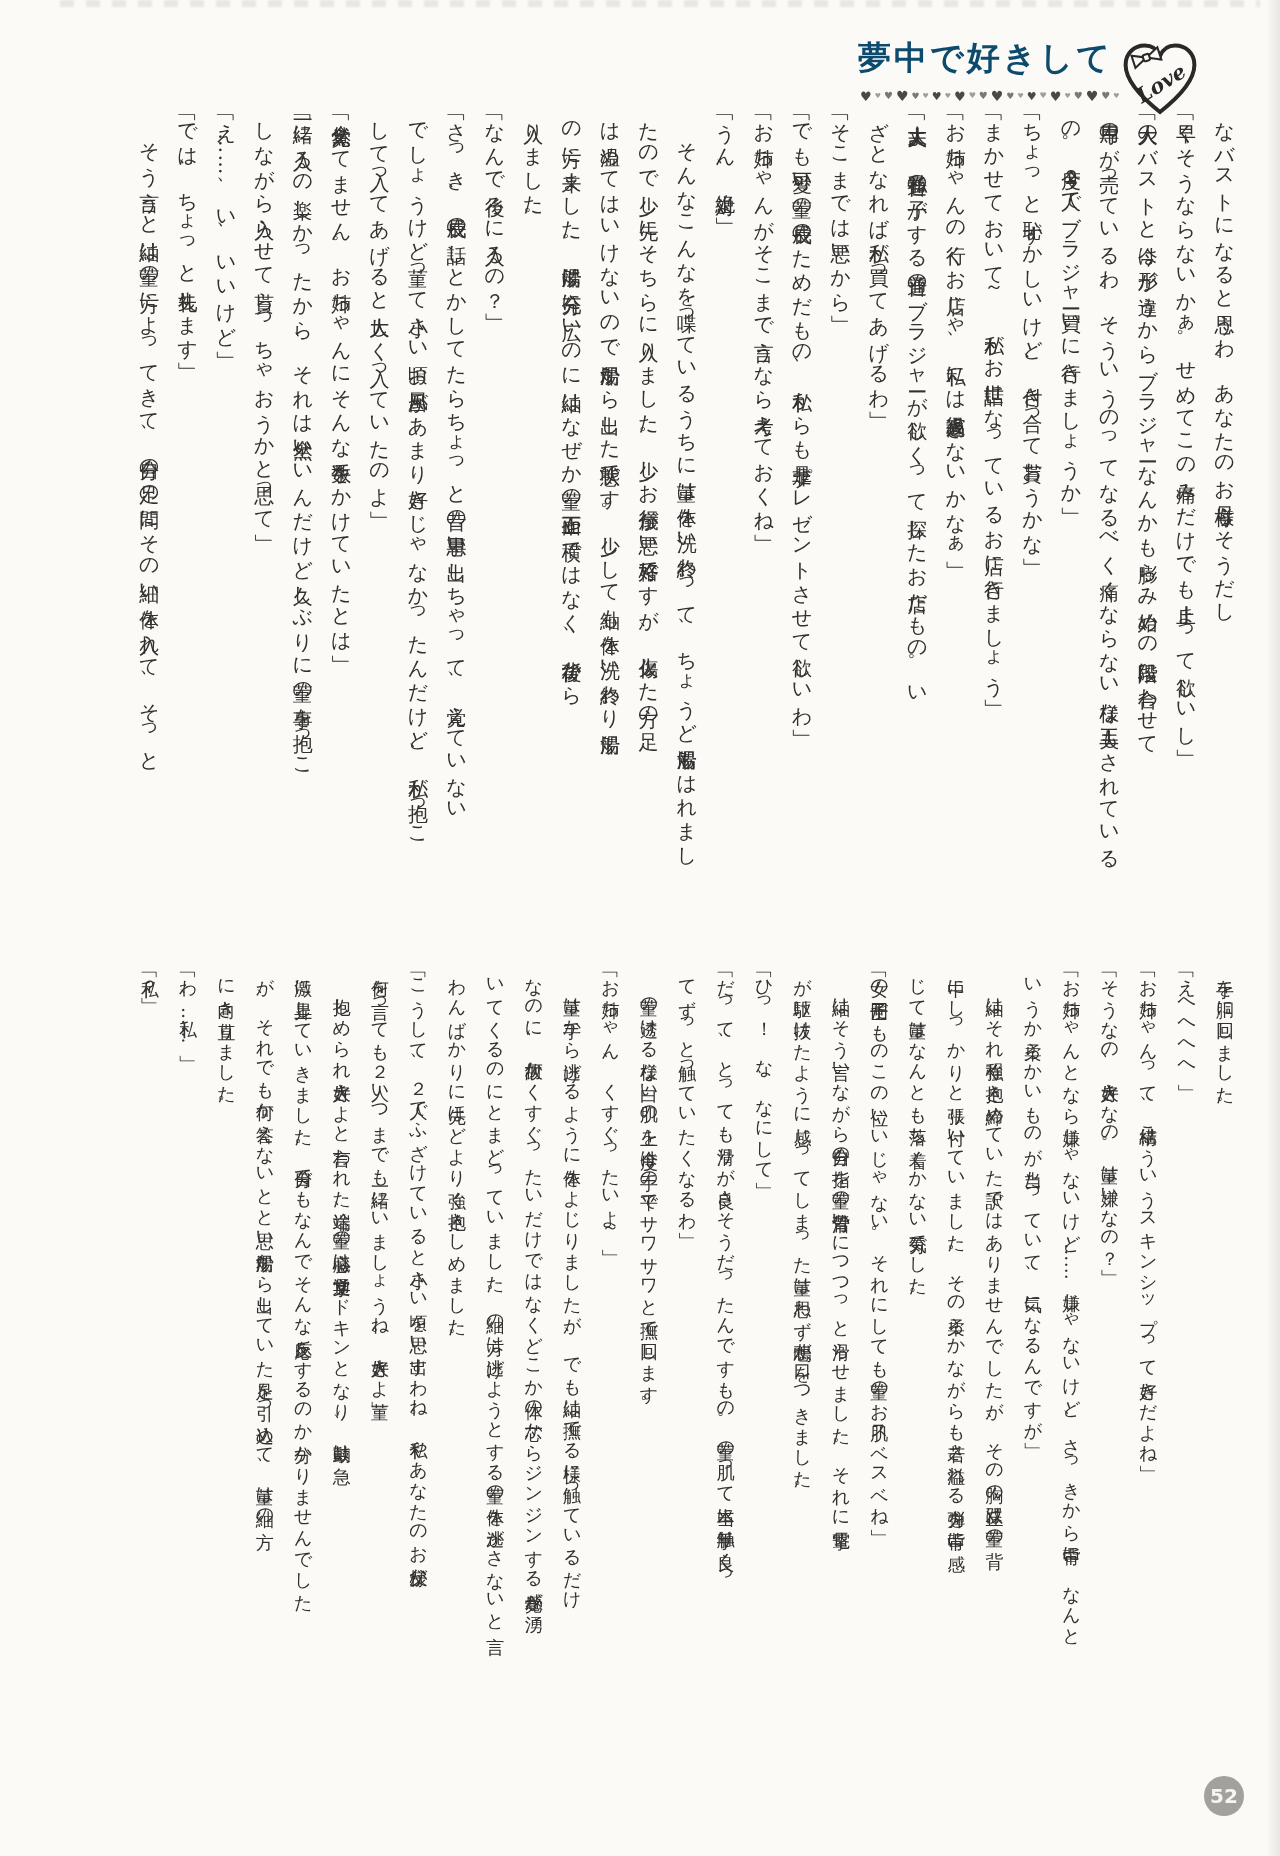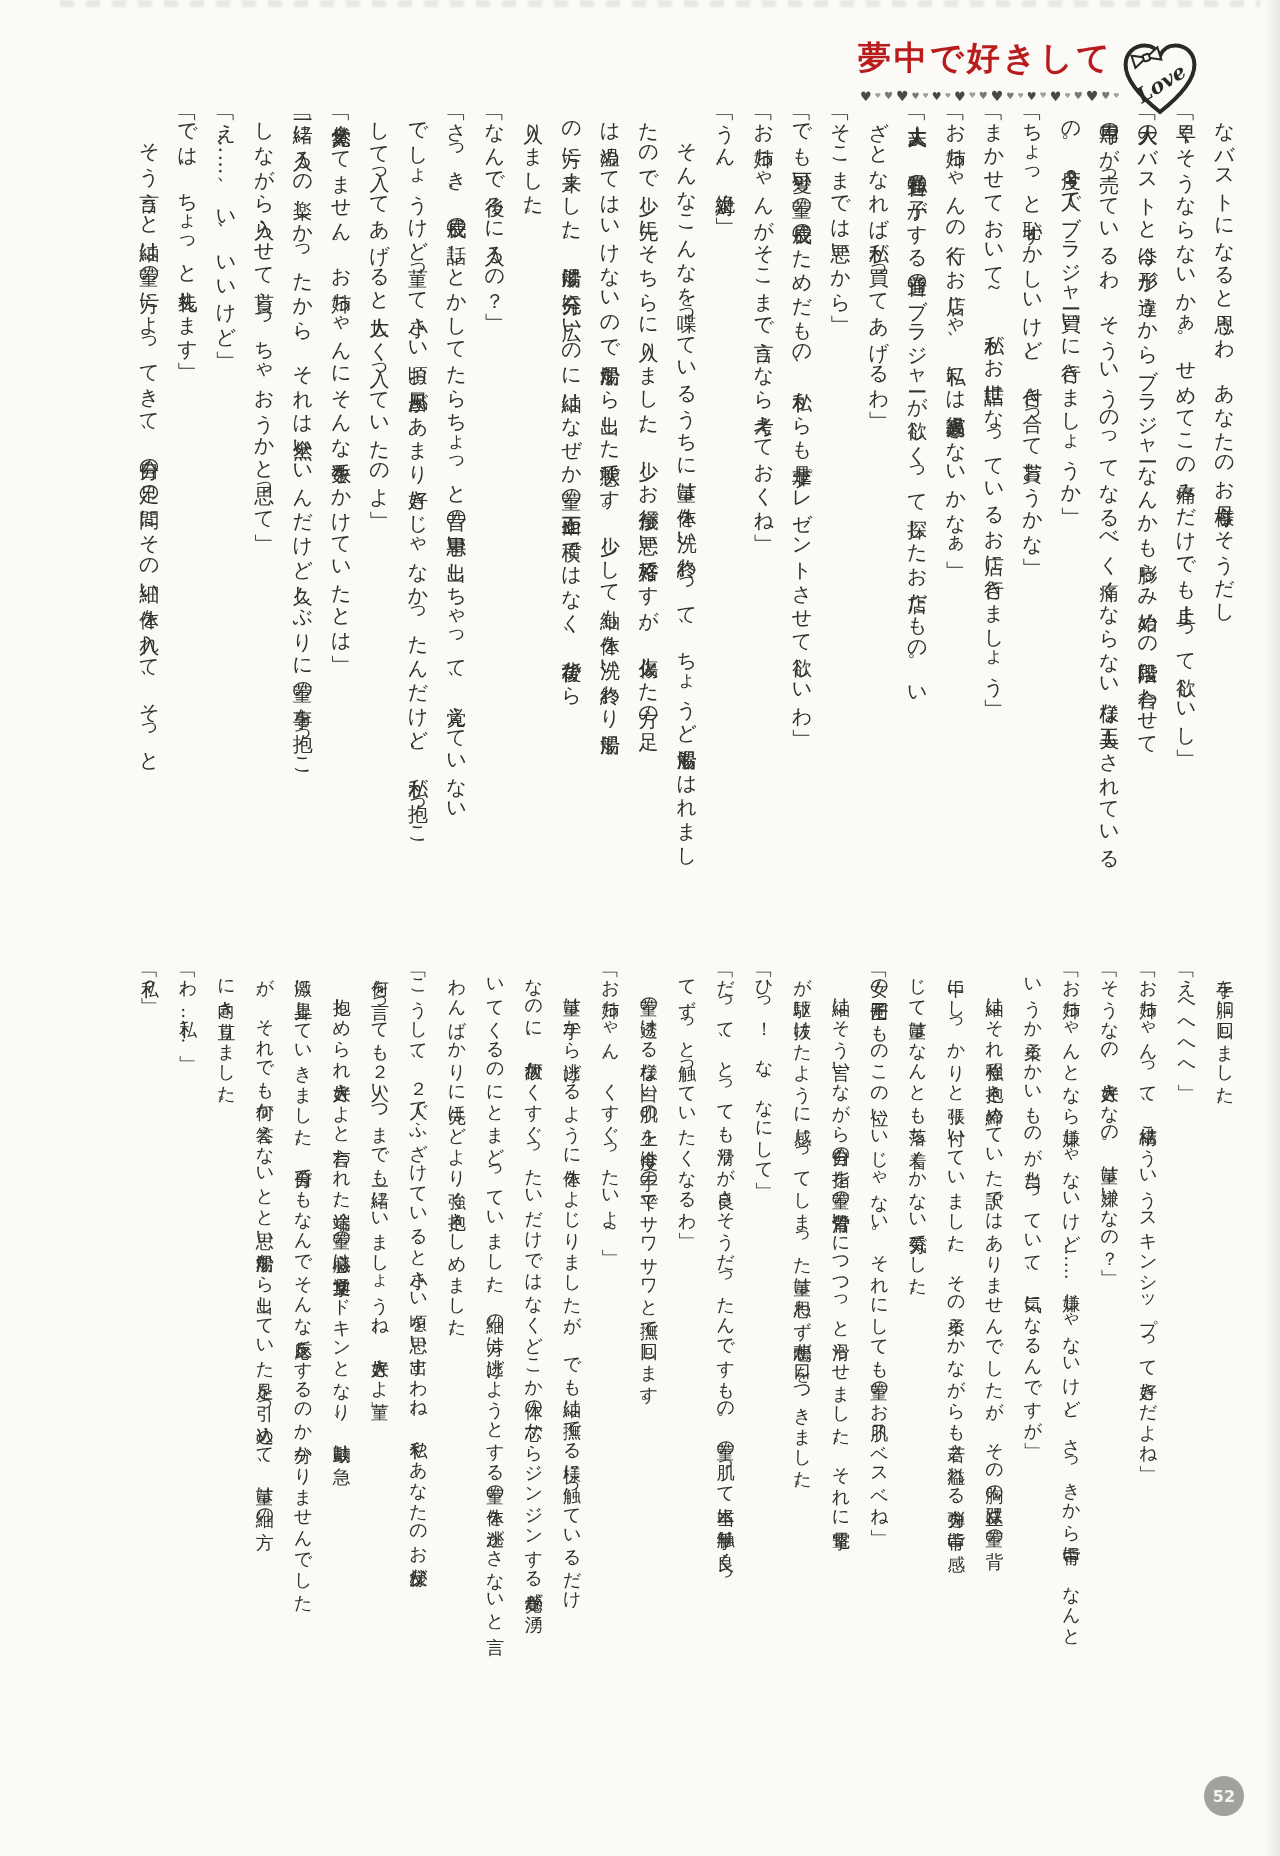--- a/index.html
+++ b/index.html
@@ -22,21 +22,21 @@
   }
   .page-edge{
     position:absolute;top:0;right:0;width:14px;height:100%;
     background:linear-gradient(270deg,#d8d6d2,rgba(216,214,210,0));
     opacity:.55;
   }
   
   .header-title{
     position:absolute;left:858px;top:36px;
     font-family:"DejaVu Sans","Liberation Sans",sans-serif;
-    font-weight:700;font-size:33px;letter-spacing:3px;color:#b91c1c;
+    font-weight:700;font-size:33px;letter-spacing:3px;color:#0c4a6e;
     white-space:nowrap;
   }
   .hearts-row{
     position:absolute;left:860px;top:86px;width:270px;height:20px;
     display:flex;align-items:center;gap:3px;
     line-height:1;
   }
   .heart{font-family:"DejaVu Sans","Liberation Sans",sans-serif;}
   .logo{
     position:absolute;left:1120px;top:40px;width:80px;height:80px;
@@ -58,21 +58,21 @@
     font-size:18px;line-height:38.4px;letter-spacing:0.6px;
   }
   .vblock p.indent{text-indent:1.05em;}
   
   .page-num{
     position:absolute;right:36px;bottom:40px;
     width:40px;height:40px;border-radius:50%;
     background:#a3a19e;
     display:flex;align-items:center;justify-content:center;
     font-family:"DejaVu Sans","Liberation Sans",sans-serif;
-    font-weight:700;font-size:16px;color:#f6f5f3;
+    font-weight:700;font-size:20px;color:#f6f5f3;
   }
 </style>
 </head>
 <body>
 
 <div class="page">
 
   <div class="scan-top"></div>
   <div class="page-edge"></div>
 

